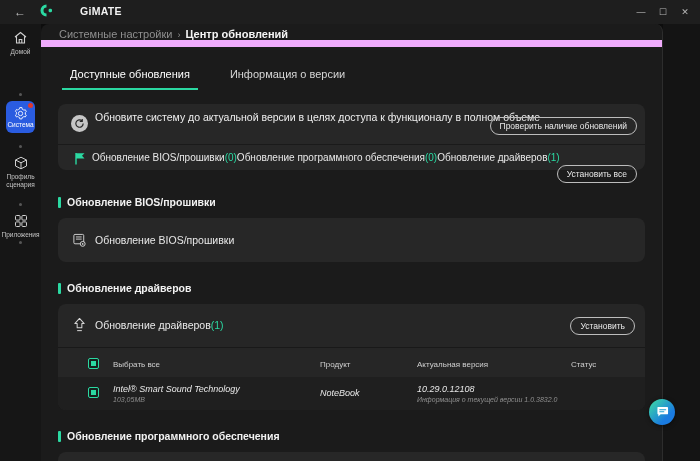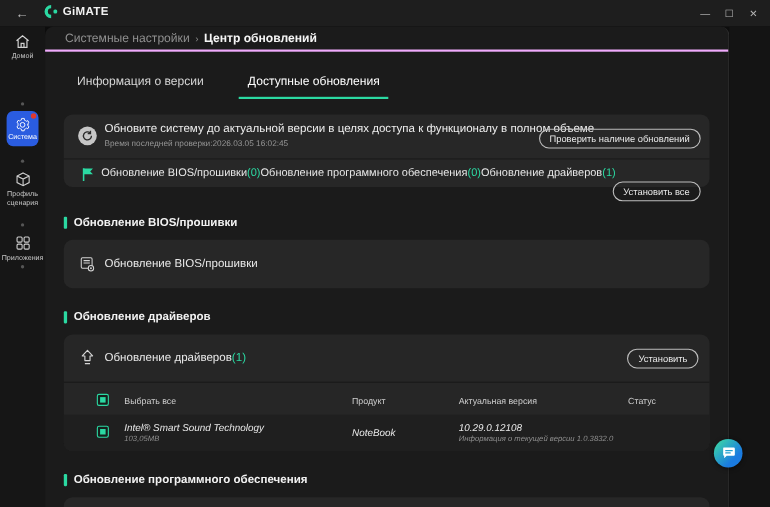--- a/index.html
+++ b/index.html
@@ -3,40 +3,40 @@
 <meta charset="utf-8">
 <style>
   html,body{margin:0;padding:0;background:#000;}
   *{box-sizing:border-box;font-family:"Liberation Sans",sans-serif;}
   .app{position:relative;width:700px;height:461px;background:#0d0d0d;overflow:hidden;}
 
   
   .topbar{position:absolute;left:0;top:0;width:700px;height:24px;background:#1e1e1e;}
   .back-arrow{position:absolute;left:11px;top:4px;width:18px;height:16px;color:#bdbdbd;font-size:12px;line-height:16px;text-align:center;cursor:pointer;}
   .logo{position:absolute;left:40px;top:4px;display:flex;align-items:center;gap:4px;}
-  .logo-text{color:#f2f2f2;font-size:10.5px;font-weight:bold;letter-spacing:.3px;}
+  .logo-text{color:#f2f2f2;font-size:10.5px;font-weight:bold;letter-spacing:.3px;margin-left:23px;}
   .win-controls{position:absolute;right:4px;top:0;height:24px;display:flex;align-items:center;}
   .win-btn{width:22px;height:24px;color:#b5b5b5;font-size:9px;display:flex;align-items:center;justify-content:center;cursor:pointer;}
 
   
   .sidebar{position:absolute;left:0;top:24px;width:41px;height:437px;background:#161616;}
   .side-item{position:absolute;left:0;width:41px;display:flex;flex-direction:column;align-items:center;color:#cfcfcf;cursor:pointer;}
   .side-item .lbl{font-size:6.5px;color:#c4c4c4;text-align:center;line-height:8px;margin-top:3px;}
   .side-item svg{display:block;}
   .side-active{position:absolute;left:6px;top:77px;width:29px;height:32px;background:#2a5ce0;border-radius:6px;display:flex;flex-direction:column;align-items:center;justify-content:center;cursor:pointer;}
   .side-active .lbl{font-size:6.5px;color:#fff;margin-top:1px;}
   .red-dot{position:absolute;right:2px;top:2px;width:5px;height:5px;border-radius:50%;background:#e0392e;}
   .side-dot{position:absolute;left:19px;width:3px;height:3px;border-radius:50%;background:#565656;}
 
   
   .gutter{position:absolute;left:663px;top:24px;width:37px;height:437px;background:#141414;}
 
   
   .content{position:absolute;left:41px;top:24px;width:622px;height:437px;background:#1b1b1b;border-radius:8px 8px 0 0;border-right:1px solid #2d2d2d;}
-  .breadcrumb{position:absolute;left:0;top:0;width:100%;height:23px;border-bottom:2px solid #f0abfc;display:flex;align-items:center;padding-left:18px;gap:5px;}
+  .breadcrumb{position:absolute;left:0;top:0;width:100%;height:23px;border-bottom:7px solid #f0abfc;display:flex;align-items:flex-end;padding-left:18px;gap:5px;}
   .bc-parent{color:#8f8f8f;font-size:11px;cursor:pointer;}
   .bc-sep{color:#8f8f8f;font-size:9px;}
   .bc-current{color:#f5f5f5;font-size:11px;font-weight:bold;}
 
   .tabs{position:absolute;left:21px;top:38px;display:flex;gap:24px;}
   .tab{font-size:11px;color:#d6d6d6;padding:6px 8px 8px 8px;cursor:pointer;}
   .tab.active{color:#fff;border-bottom:2px solid #2bd9a2;}
 
   .card{position:absolute;left:17px;width:587px;background:#272727;border-radius:8px;}
   .banner{top:80px;height:66px;}
@@ -142,35 +142,34 @@
 
   <div class="content">
 
     <div class="breadcrumb">
       <span class="bc-parent">Системные настройки</span>
       <span class="bc-sep">›</span>
       <span class="bc-current">Центр обновлений</span>
     </div>
 
     <div class="tabs">
+      <div class="tab active">Доступные обновления</div>
       <div class="tab">Информация о версии</div>
-      <div class="tab active">Доступные обновления</div>
     </div>
 
     <div class="card banner">
       <div class="banner-row1">
         <div class="upd-icon">
           <svg width="11" height="11" viewBox="0 0 24 24">
             <path d="M17.6 6.4 A8 8 0 1 0 20 12" fill="none" stroke="#2a2a2a" stroke-width="2.6"></path>
             <path d="M18 2 L18 7.5 L12.5 7.5" fill="none" stroke="#2a2a2a" stroke-width="2.6"></path>
           </svg>
         </div>
         <div class="banner-texts">
           <div class="banner-title">Обновите систему до актуальной версии в целях доступа к функционалу в полном объеме</div>
-          <div class="banner-sub">Время последней проверки:2026.03.05 16:02:45</div>
         </div>
         <button class="btn banner-btn">Проверить наличие обновлений</button>
       </div>
       <div class="banner-row2">
         <svg class="flag-icon" width="12" height="13" viewBox="0 0 12 13">
           <path d="M2 1 V12.5" stroke="#2bd9a2" stroke-width="1.4"></path>
           <path d="M2 1.2 L10.5 1.2 L8 3.8 L10.5 6.4 L2 6.4 Z" fill="#2bd9a2"></path>
         </svg>
         <div class="summary">
           <span>Обновление BIOS/прошивки</span><span class="cnt">(0)</span><span>Обновление программного обеспечения</span><span class="cnt">(0)</span><span>Обновление драйверов</span><span class="cnt">(1)</span>

